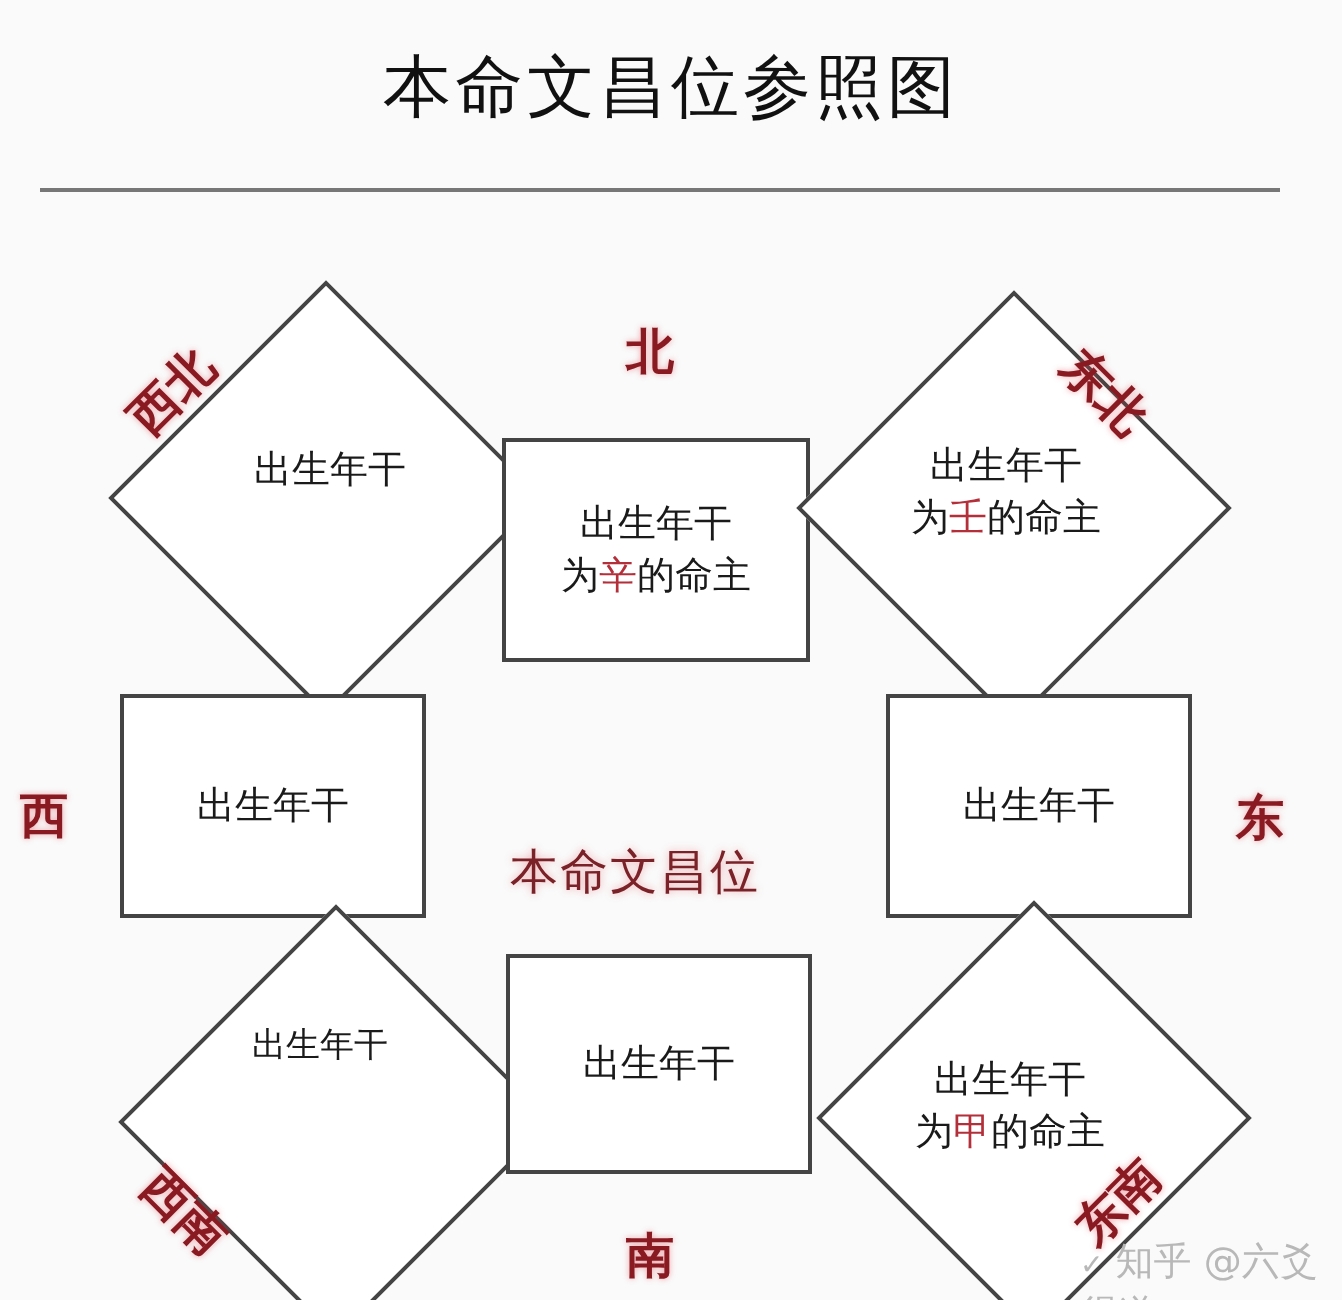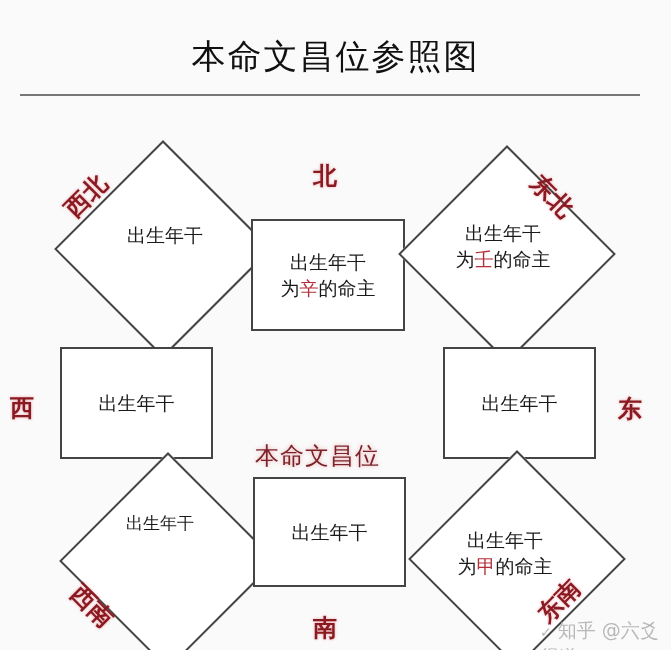--- a/index.html
+++ b/index.html
@@ -1,21 +1,21 @@
 <!DOCTYPE html>
 <html><head>
 <meta charset="utf-8">
 <style>
   html, body { margin:0; padding:0; }
   body {
     width:671px; height:650px; background:#fafafa; position:relative; overflow:hidden;
     font-family: "DejaVu Sans", "Liberation Sans", sans-serif; color:#1a1a1a;
   }
   .title {
-    position:absolute; left:0; top:36px; width:671px; text-align:center;
+    position:absolute; left:0; top:24px; width:671px; text-align:center;
     font-size:34px; letter-spacing:2px; color:#111; line-height:40px;
   }
   .rule {
     position:absolute; left:20px; top:94px; width:620px; height:2px; background:#777;
   }
   .box {
     position:absolute; border:2.5px solid #444; background:#fff; box-sizing:border-box;
     display:flex; flex-direction:column; justify-content:center; align-items:center;
     font-size:19px; line-height:26px; color:#1a1a1a;
   }
@@ -25,21 +25,21 @@
   }
   .dtext {
     position:absolute; text-align:center; font-size:19px; line-height:26px; color:#1a1a1a;
   }
   .hl { color:#b3303b; }
   .dir {
     position:absolute; color:#8a1a22; font-weight:bold; font-size:24px;
     text-shadow:0 0 3px rgba(220,60,70,0.45);
   }
   .center {
-    position:absolute; left:255px; top:440px; font-size:24px; color:#7a2228;
+    position:absolute; left:255px; top:420px; font-size:24px; color:#7a2228;
     text-shadow:0 0 4px rgba(220,70,80,0.45); letter-spacing:1px;
   }
   .watermark {
     position:absolute; left:500px; top:618px; font-size:19px; color:#b8b8b8;margin-left:40px;
   }
   .watermark .logo { font-size:14px; }
 </style>
 </head>
 <body>
 

